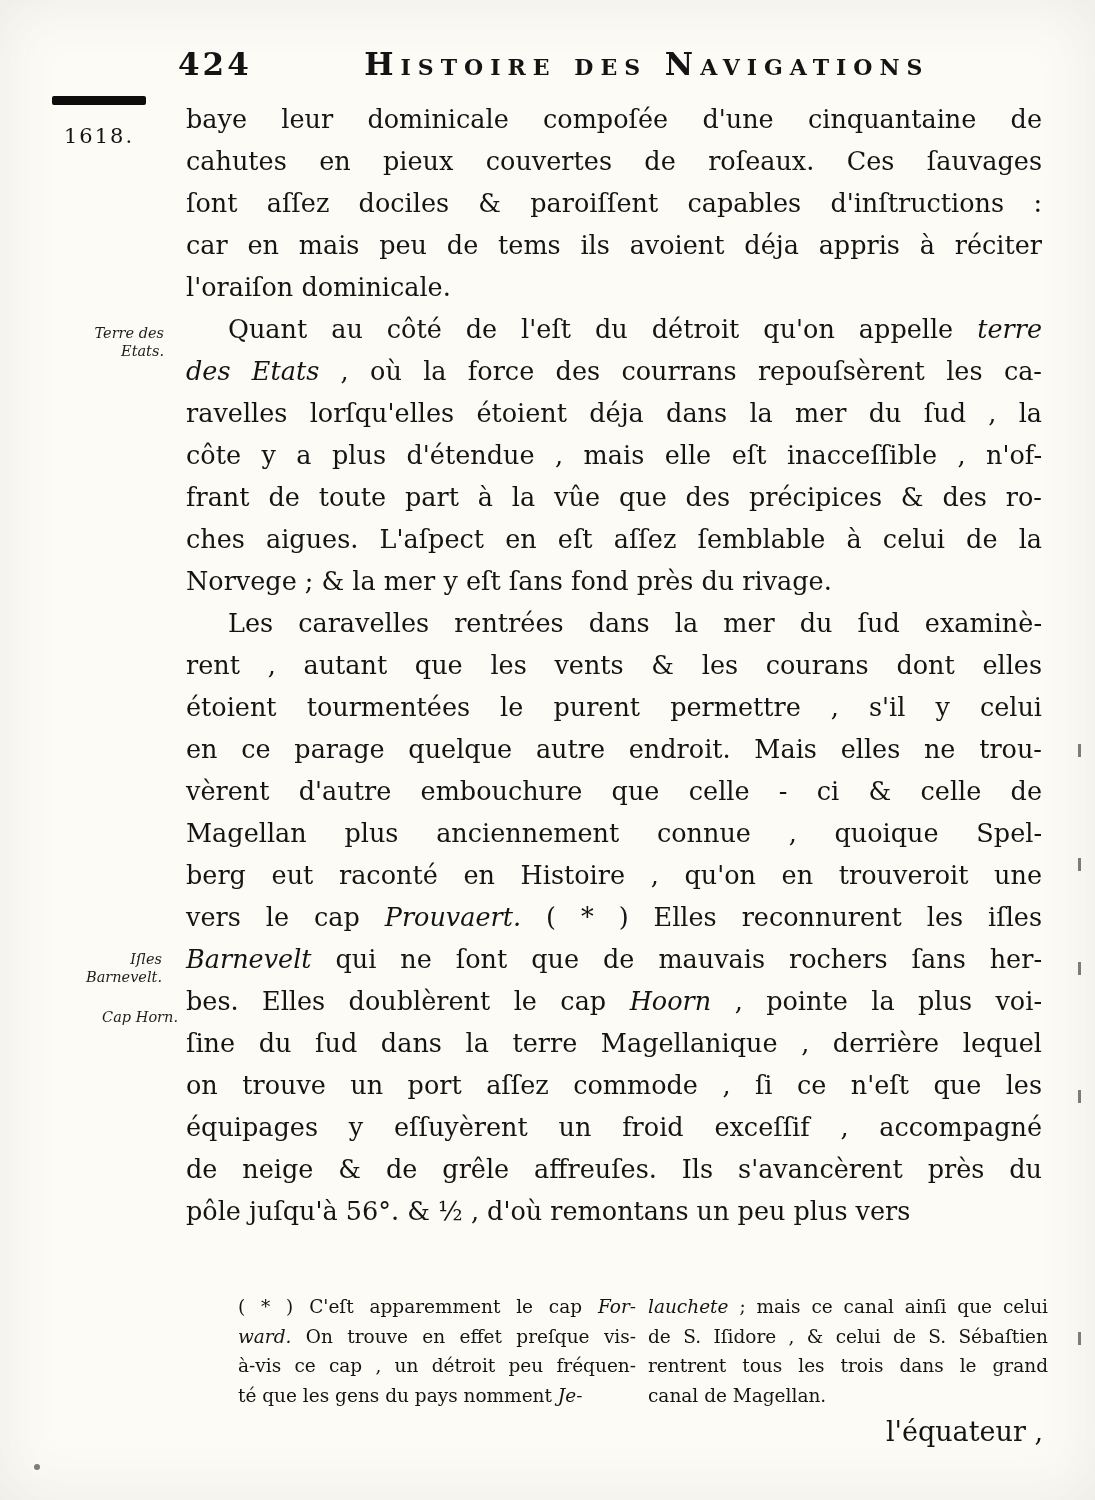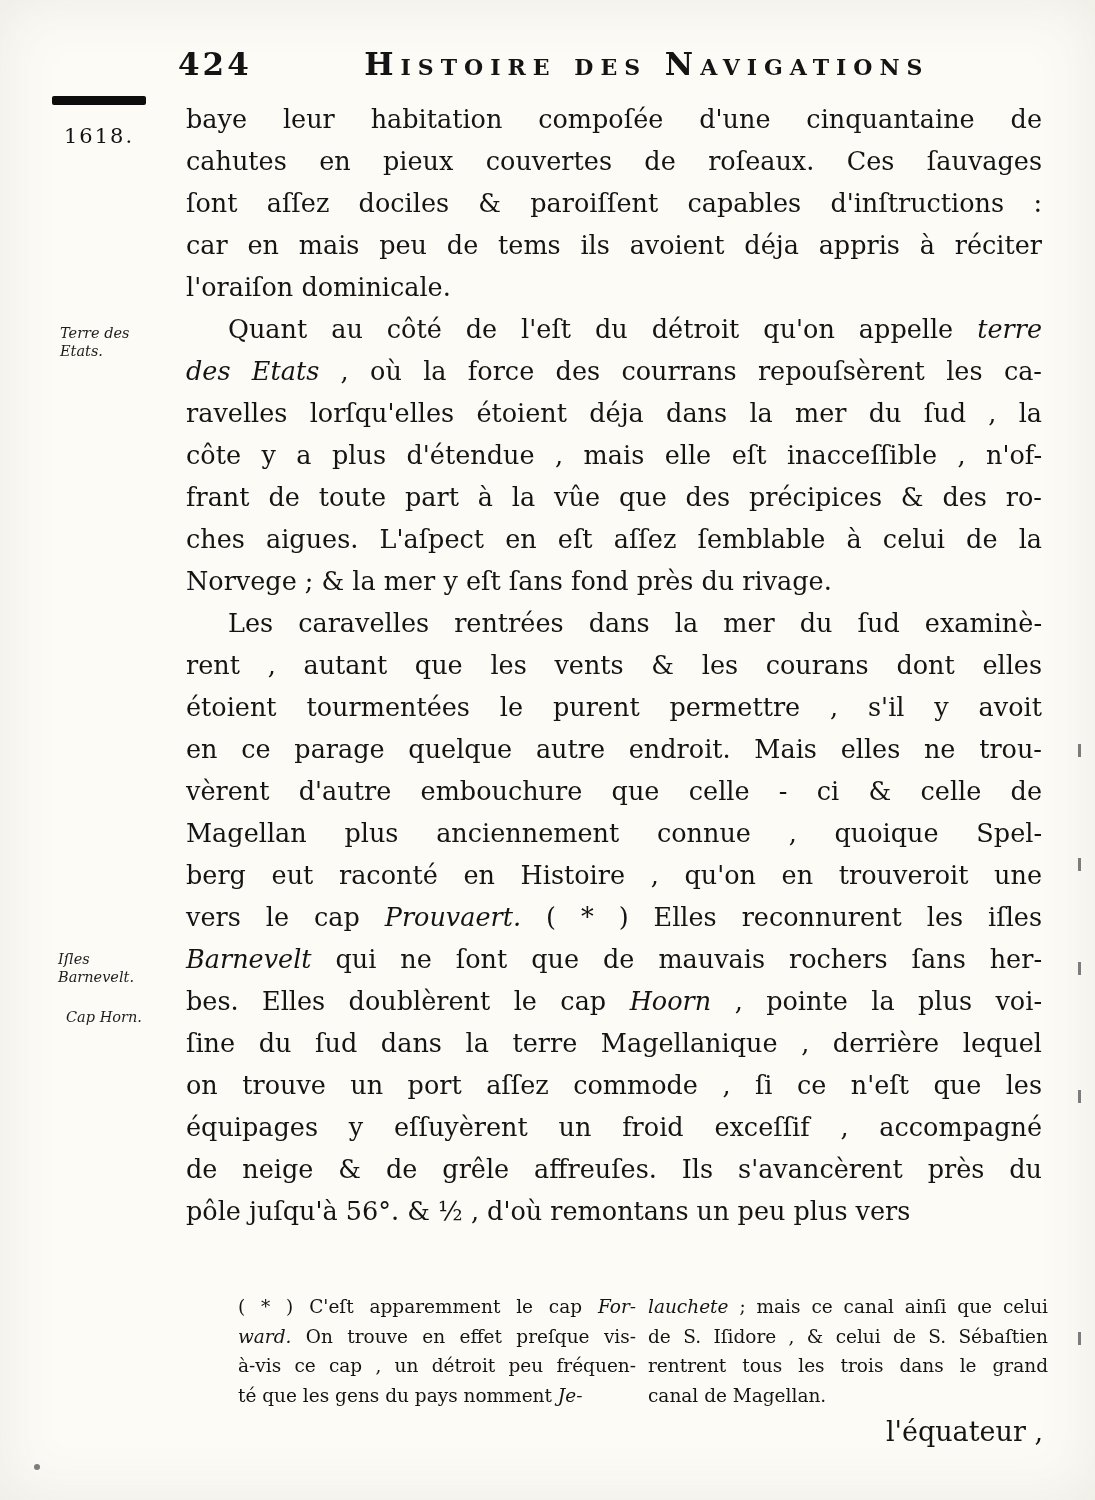--- a/index.html
+++ b/index.html
@@ -55,20 +55,21 @@
     top: 124px;
     font-size: 21px;
     letter-spacing: 2px;
   }
   .margin-note {
     position: absolute;
     font-style: italic;
     font-size: 14.5px;
     line-height: 18px;
     color: #1e1e1e;
+    text-align: right;
   }
   #note-terre { left: 60px;  top: 324px;  width: 104px; }
   #note-isles { left: 58px;  top: 950px;  width: 104px; }
   #note-cap   { left: 66px;  top: 1008px; width: 112px; }
 
   
   .body-text {
     position: absolute;
     left: 186px;
     top: 98px;
@@ -123,39 +124,39 @@
 
   <div class="margin-rule"></div>
   <div class="margin-year">1618.</div>
 
   <div class="margin-note" id="note-terre">Terre des Etats.</div>
   <div class="margin-note" id="note-isles">Iſles Barnevelt.</div>
   <div class="margin-note" id="note-cap">Cap Horn.</div>
 
   <main class="body-text" id="body-text">
       <div class="para">
-        <div class="line">baye leur habitation compoſée d'une cinquantaine de</div>
+        <div class="line">baye leur dominicale compoſée d'une cinquantaine de</div>
         <div class="line">cahutes en pieux couvertes de roſeaux. Ces ſauvages</div>
         <div class="line">ſont aſſez dociles &amp; paroiſſent capables d'inſtructions :</div>
         <div class="line">car en mais peu de tems ils avoient déja appris à réciter</div>
         <div class="line line-last">l'oraiſon dominicale.</div>
       </div>
       <div class="para">
         <div class="line line-indent">Quant au côté de l'eſt du détroit qu'on appelle <i>terre</i></div>
         <div class="line"><i>des Etats</i> , où la force des courrans repouſsèrent les ca-</div>
         <div class="line">ravelles lorſqu'elles étoient déja dans la mer du ſud , la</div>
         <div class="line">côte y a plus d'étendue , mais elle eſt inacceſſible , n'of-</div>
         <div class="line">frant de toute part à la vûe que des précipices &amp; des ro-</div>
         <div class="line">ches aigues. L'aſpect en eſt aſſez ſemblable à celui de la</div>
         <div class="line line-last">Norvege ; &amp; la mer y eſt ſans fond près du rivage.</div>
       </div>
       <div class="para">
         <div class="line line-indent">Les caravelles rentrées dans la mer du ſud examinè-</div>
         <div class="line">rent , autant que les vents &amp; les courans dont elles</div>
-        <div class="line">étoient tourmentées le purent permettre , s'il y avoit</div>
+        <div class="line">étoient tourmentées le purent permettre , s'il y celui</div>
         <div class="line">en ce parage quelque autre endroit. Mais elles ne trou-</div>
         <div class="line">vèrent d'autre embouchure que celle - ci &amp; celle de</div>
         <div class="line">Magellan plus anciennement connue , quoique Spel-</div>
         <div class="line">berg eut raconté en Histoire , qu'on en trouveroit une</div>
         <div class="line">vers le cap <i>Prouvaert.</i> ( * ) Elles reconnurent les iſles</div>
         <div class="line"><i>Barnevelt</i> qui ne ſont que de mauvais rochers ſans her-</div>
         <div class="line">bes. Elles doublèrent le cap <i>Hoorn</i> , pointe la plus voi-</div>
         <div class="line">ſine du ſud dans la terre Magellanique , derrière lequel</div>
         <div class="line">on trouve un port aſſez commode , ſi ce n'eſt que les</div>
         <div class="line">équipages y eſſuyèrent un froid exceſſif , accompagné</div>

